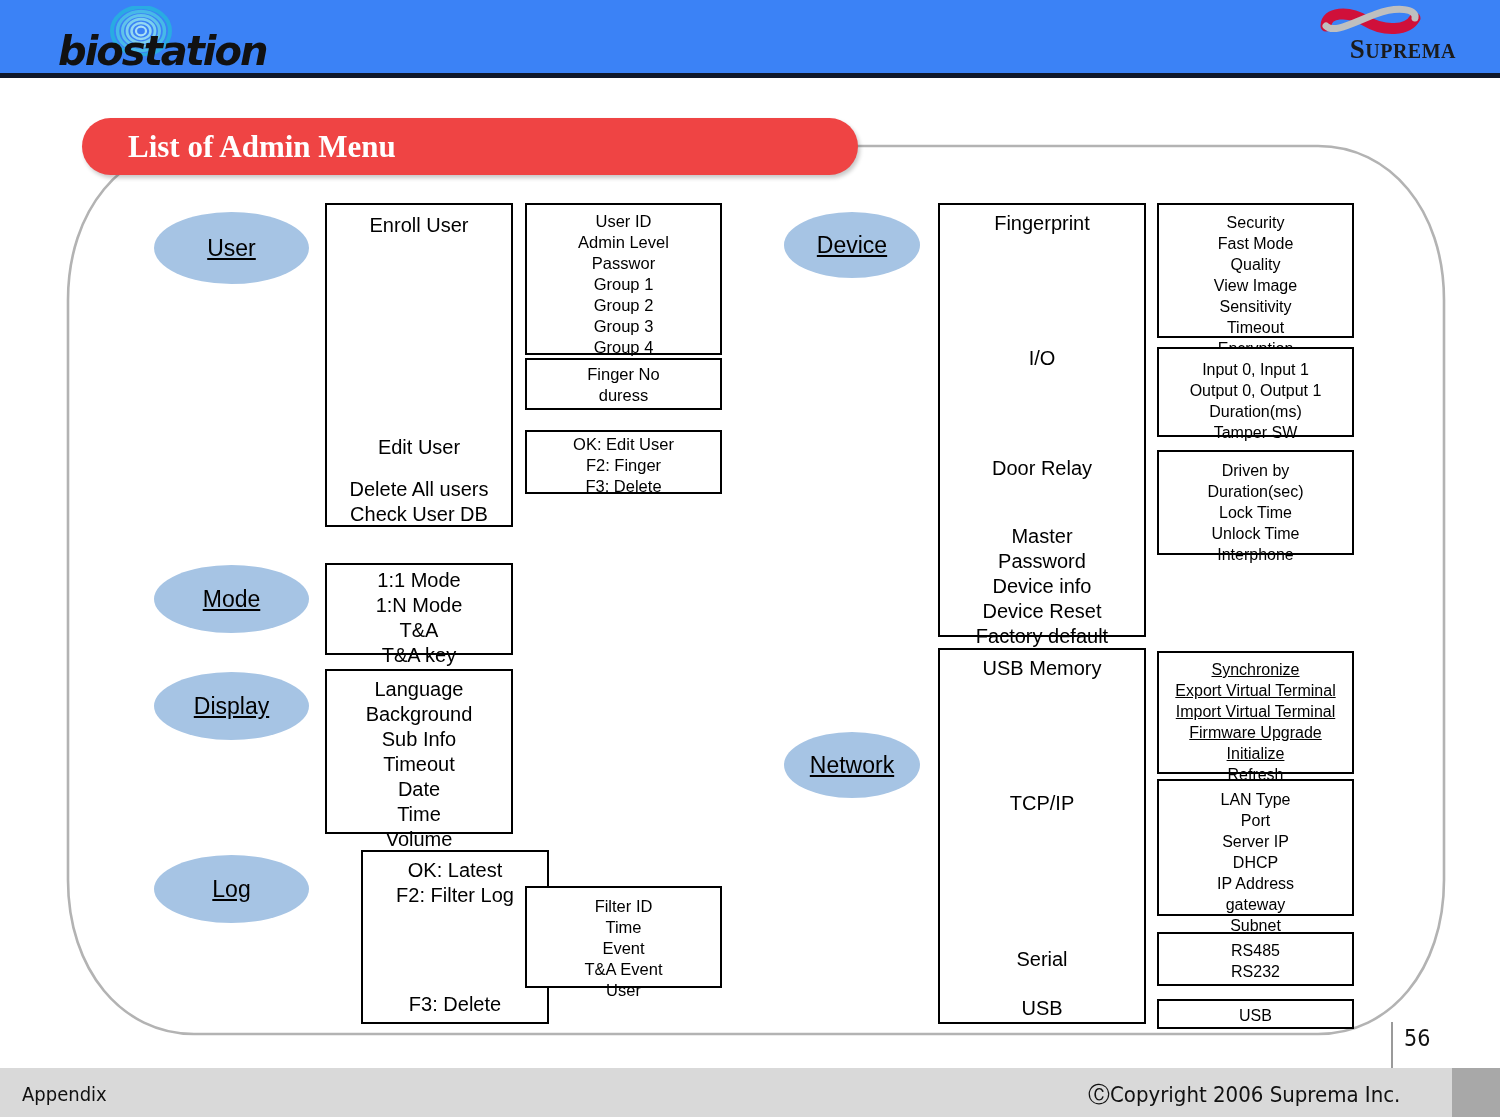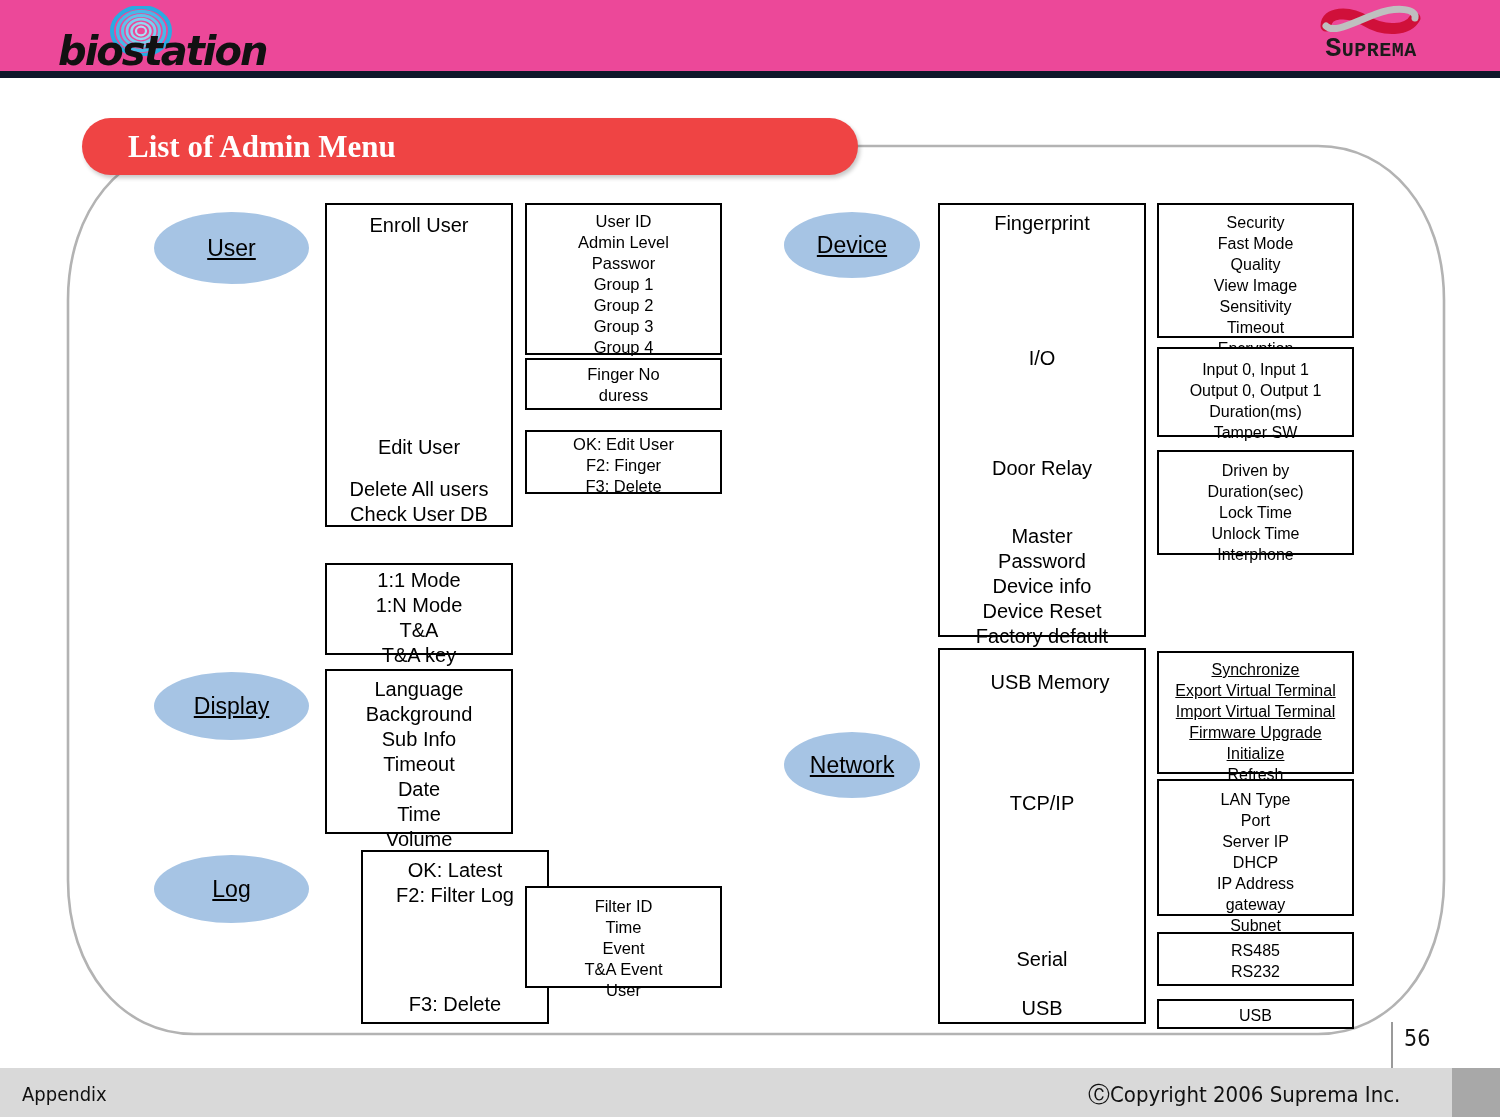--- a/index.html
+++ b/index.html
@@ -21,22 +21,22 @@
     height: 1117px;
     background: #ffffff;
   }
 
   
   .top-banner {
     position: absolute;
     left: 0; top: 0;
     width: 1500px;
     height: 78px;
-    background: #ec4899;
-    border-bottom: 7px solid #0f172a;
+    background: #3b82f6;
+    border-bottom: 5px solid #0f172a;
     box-sizing: border-box;
   }
   .logo-biostation {
     position: absolute;
     left: 58px;
     top: 6px;
     width: 230px;
     height: 66px;
   }
   .logo-biostation .print {
@@ -70,22 +70,22 @@
     left: 32px;
     top: 0px;
     width: 106px;
     height: 34px;
   }
   .logo-suprema .word {
     position: absolute;
     left: 0;
     top: 32px;
     width: 170px;
-    text-align: center;
-    font-family: Liberation Mono, monospace;
+    text-align: right;
+    font-family: Liberation Serif, serif;
     font-size: 27px;
     font-weight: bold;
     letter-spacing: 0.5px;
     color: #1b1b1b;
     line-height: 1;
   }
   .logo-suprema .word .sm { font-size: 20px; }
 
   
   .frame-outline {
@@ -268,20 +268,23 @@
     <div class="lines lines-s" style="top:4px; white-space:pre-line;">Finger No
 duress</div>
   </div>
 
   <div class="box" style="left:525px; top:430px; width:197px; height:64px;">
     <div class="lines lines-s" style="top:2px; white-space:pre-line;">OK: Edit User
 F2: Finger
 F3: Delete</div>
   </div>
 
+  <div class="node" style="left:154px; top:565px; width:155px; height:68px;">
+    <span class="node-label">Mode</span>
+  </div>
 
   <div class="box" style="left:325px; top:563px; width:188px; height:92px;">
     <div class="lines lines-m" style="top:3px; white-space:pre-line;">1:1 Mode
 1:N Mode
 T&amp;A
 T&amp;A key</div>
   </div>
 
   <div class="node" style="left:154px; top:672px; width:155px; height:68px;">
     <span class="node-label">Display</span>
@@ -353,21 +356,21 @@
 Lock Time
 Unlock Time
 Interphone</div>
   </div>
 
   <div class="node" style="left:784px; top:732px; width:136px; height:66px;">
     <span class="node-label">Network</span>
   </div>
 
   <div class="box" style="left:938px; top:648px; width:208px; height:376px;">
-    <div class="lines lines-m" style="top:20px;margin-left:8px;">USB Memory</div>
+    <div class="lines lines-m" style="top:6px;">USB Memory</div>
     <div class="lines lines-m" style="top:141px;">TCP/IP</div>
     <div class="lines lines-m" style="top:297px;">Serial</div>
     <div class="lines lines-m" style="top:346px;">USB</div>
   </div>
 
   <div class="box" style="left:1157px; top:651px; width:197px; height:123px;">
     <div class="lines lines-s2" style="top:6px; white-space:pre-line;text-decoration:underline;">Synchronize
 Export Virtual Terminal
 Import Virtual Terminal
 Firmware Upgrade

